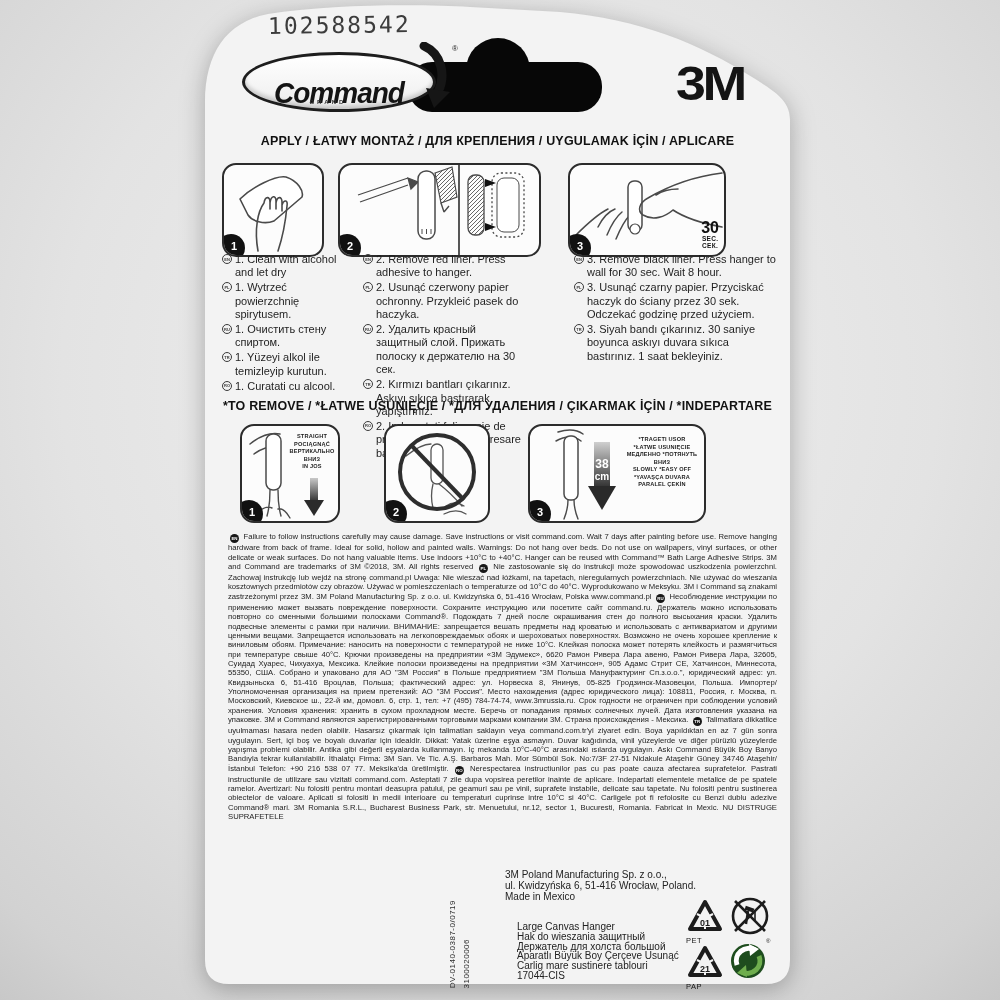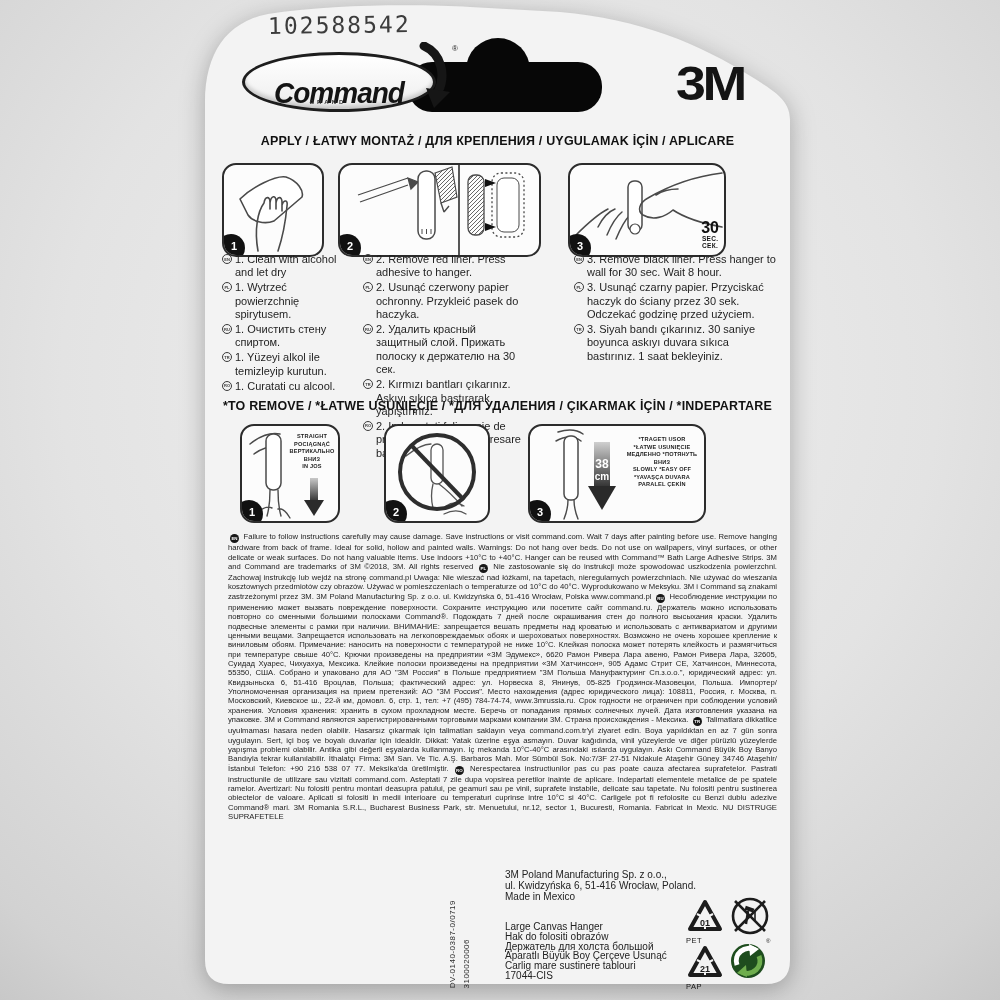--- a/index.html
+++ b/index.html
@@ -58,21 +58,21 @@
   .pull-labels .ln{font-size:5.6px;line-height:1.35;letter-spacing:.2px;}
 
   
   .fine-print{left:228px;top:532px;width:549px;font-size:7.7px;line-height:9.35px;
               text-align:justify;color:#1d1d1d;}
 
   
   .footer-text .ln{font-size:10px;line-height:11px;color:#222;}
   .address{left:505px;top:869px;}
   .product-names{left:505px;top:922px;}
-  .product-names .ln{line-height:9.8px;}
+  .product-names .ln{line-height:9.8px;margin-left:12px;}
   .vcodes{left:448px;top:850px;height:138px;display:flex;gap:5px;align-items:flex-end;}
   .vcodes .ln{writing-mode:vertical-rl;transform:rotate(180deg);font-size:8px;color:#2b2b2b;
               letter-spacing:.5px;}
   .ricon{text-align:left;color:#161616;}
   .ricon .rlabel{font-size:7.5px;font-weight:normal;letter-spacing:.5px;margin-top:-2px;}
   .greg{position:absolute;font-size:6px;color:#1c1c1c;}
 </style>
 </head>
 <body>
 
@@ -284,21 +284,21 @@
       <div class="ln">3M Poland Manufacturing Sp. z o.o.,</div>
       <div class="ln">ul. Kwidzyńska 6, 51-416 Wrocław, Poland.</div>
       <div class="ln">Made in Mexico</div>
     </div>
   <div class="abs vcodes">
       <div class="ln">DV-0140-0387-0/0719</div>
       <div class="ln">3100020006</div>
     </div>
   <div class="abs footer-text product-names">
       <div class="ln">Large Canvas Hanger</div>
-      <div class="ln">Hak do folositi obrazów</div>
+      <div class="ln">Hak do wieszania защитный</div>
       <div class="ln">Держатель для холста большой</div>
       <div class="ln">Aparatlı Büyük Boy Çerçeve Usunąć</div>
       <div class="ln">Carlig mare sustinere tablouri</div>
       <div class="ln">17044-CIS</div>
     </div>
 
   <div class="abs ricon" style="left:686px;top:898px;width:38px;">
     <svg width="38" height="36" viewBox="0 0 38 36">
       <path d="M19 4 L34 31 L4 31 Z" fill="none" stroke="#1c1c1c" stroke-width="4" stroke-linejoin="round"></path>
       <path d="M11 16 l4 2 M27 16 l-4 2 M19 31 v-4" stroke="#f3f3f3" stroke-width="2"></path>

